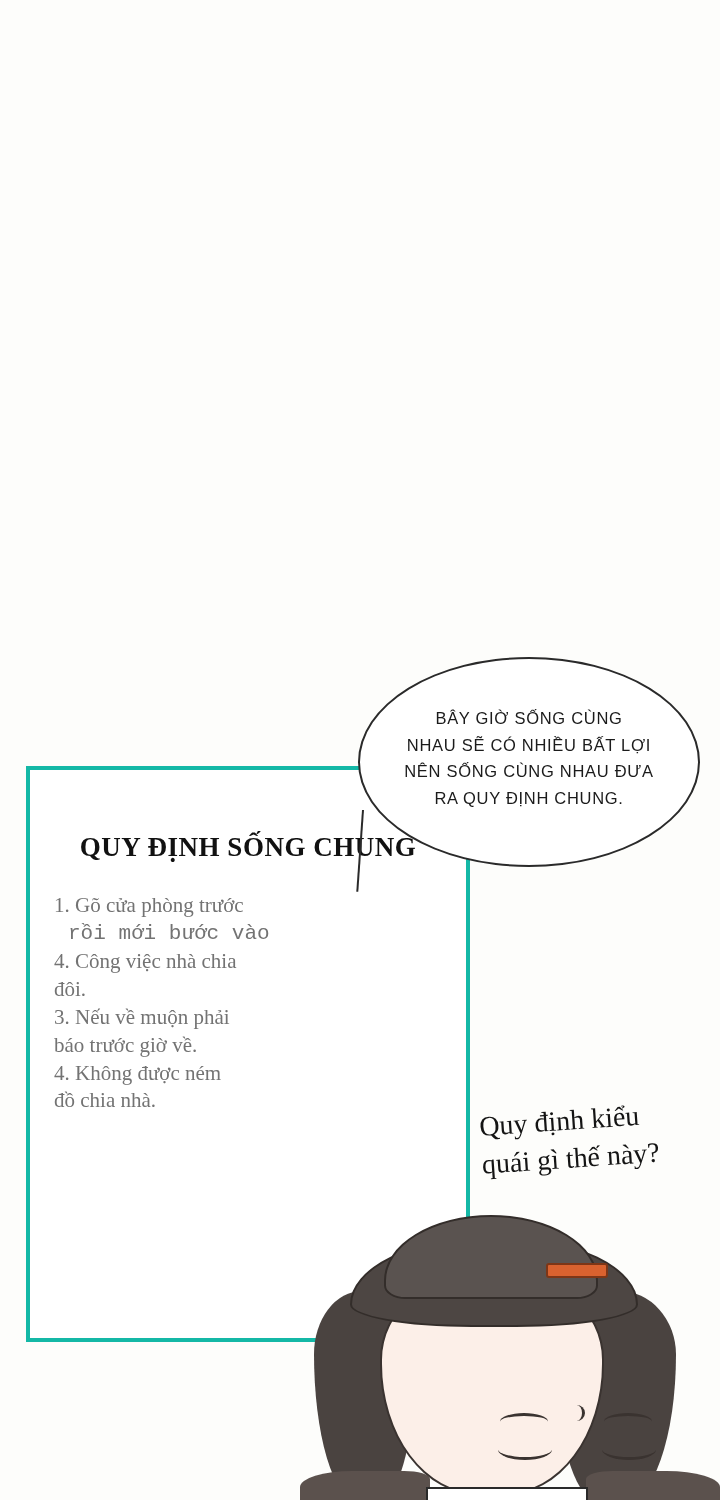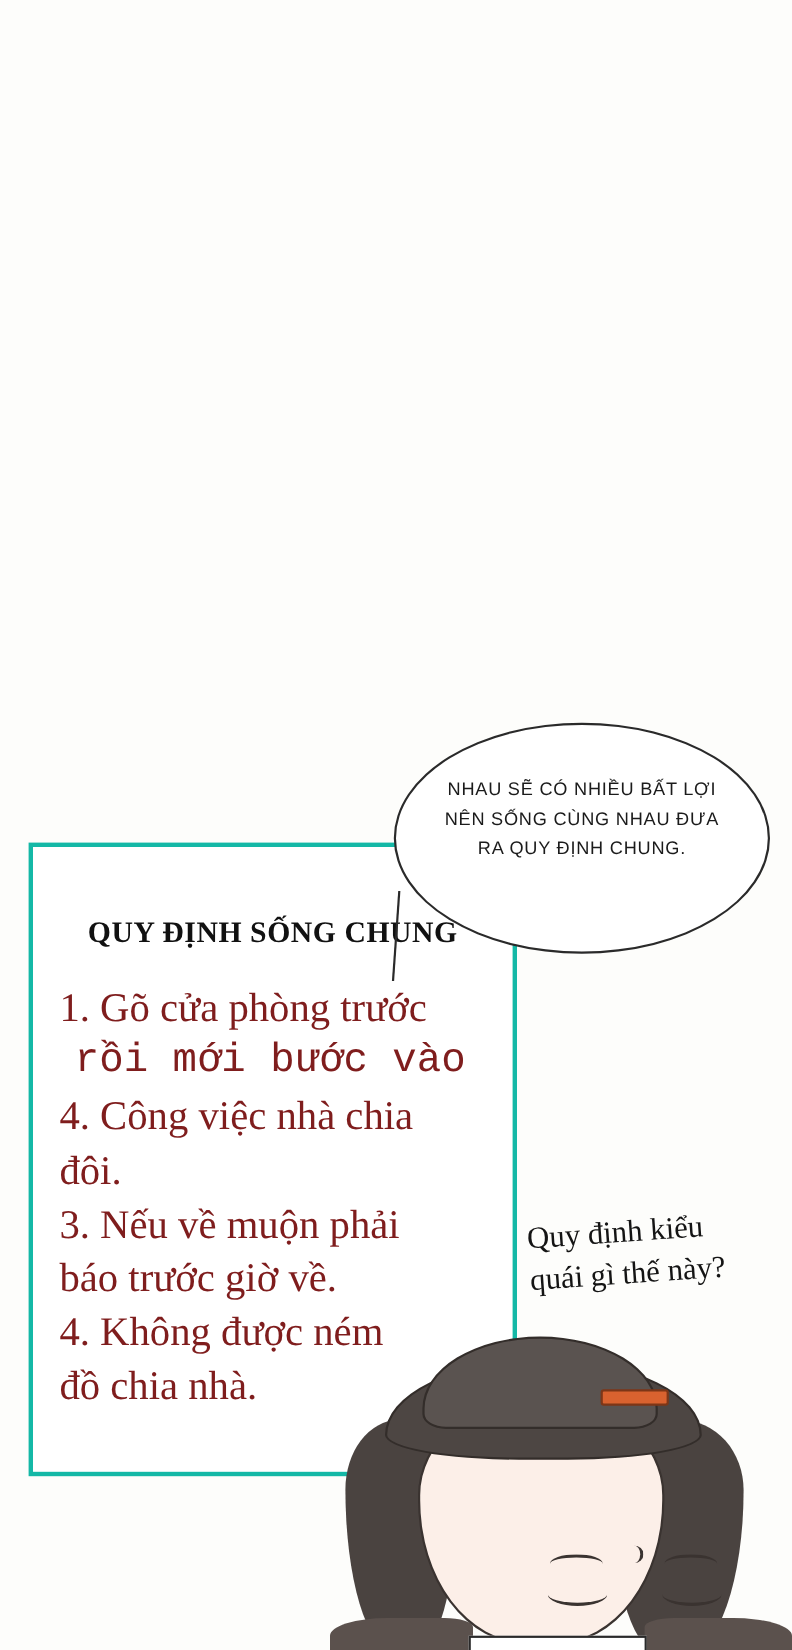--- a/index.html
+++ b/index.html
@@ -40,23 +40,23 @@
     font-size: 27px;
     letter-spacing: 0.5px;
     color: #111111;
   }
   .poster-list {
     position: absolute;
     left: 24px;
     top: 122px;
     width: 400px;
     font-family: "Liberation Serif", serif;
-    font-size: 37px;
+    font-size: 21px;
     line-height: 1.33;
-    color: #7f1d1d;
+    color: #737373;
   }
   .poster-list .line {
     white-space: pre-wrap;
   }
   .poster-list .line.indent {
     padding-left: 14px;
     font-family: Liberation Mono, monospace;
   }
 
   
@@ -268,20 +268,21 @@
       <div class="line">báo trước giờ về.</div>
       <div class="line">4. Không được ném</div>
       <div class="line">đồ chia nhà.</div>
     </div>
   </div>
 
   <div class="bubble-tail"></div>
 
   <div class="bubble">
     <div class="bubble-text">
+      <div>BÂY GIỜ SỐNG CÙNG</div>
       <div>NHAU SẼ CÓ NHIỀU BẤT LỢI</div>
       <div>NÊN SỐNG CÙNG NHAU ĐƯA</div>
       <div>RA QUY ĐỊNH CHUNG.</div>
     </div>
   </div>
 
   <div class="handwrite">
     <div>Quy định kiểu</div>
     <div>quái gì thế này?</div>
   </div>

